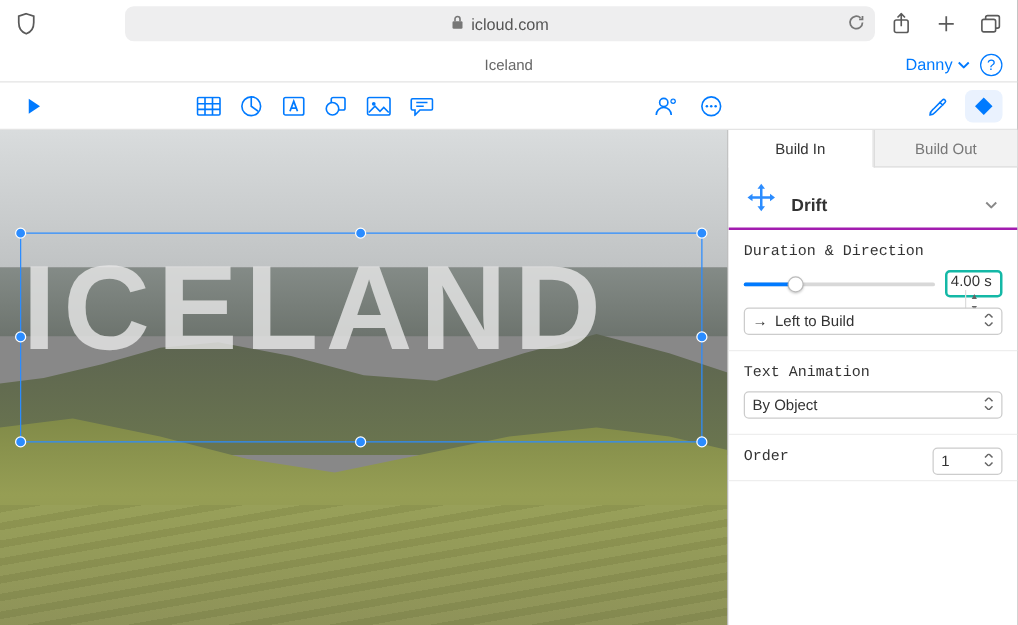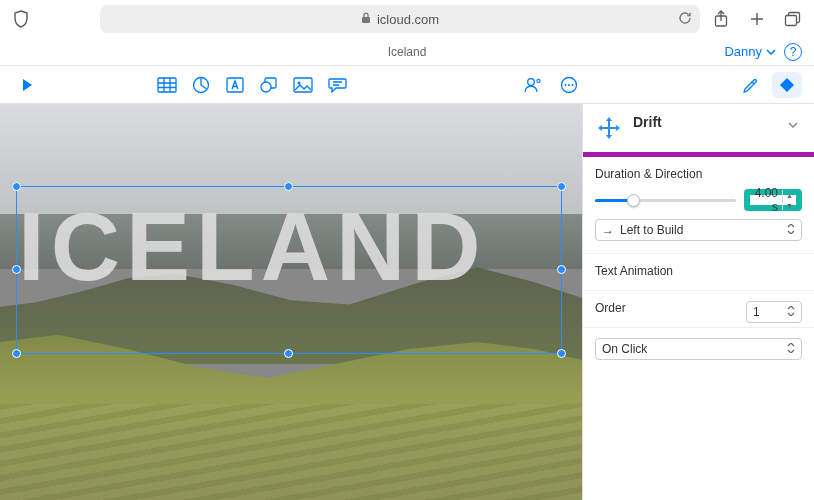--- a/index.html
+++ b/index.html
@@ -45,31 +45,31 @@
 .h-tl { left:-5px; top:-5px; } .h-tm { left: calc(50% - 5px); top:-5px; } .h-tr { right:-5px; top:-5px; }
 .h-ml { left:-5px; top: calc(50% - 5px);} .h-mr { right:-5px; top: calc(50% - 5px);}
 .h-bl { left:-5px; bottom:-5px; } .h-bm { left: calc(50% - 5px); bottom:-5px; } .h-br { right:-5px; bottom:-5px; }
 
 
 .inspector { width: 232px; border-left: 1px solid #e2e2e2; background: #fff; display: flex; flex-direction: column; }
 .tabs { display: flex; height: 30px; }
 .tab { flex:1; display:flex; align-items:center; justify-content:center; font-size:12px; color:#777; background:#f2f2f2; border-bottom:1px solid #ddd; cursor:pointer; }
 .tab.active { background:#fff; color:#333; font-weight:500; border-bottom:1px solid #fff; border-right:1px solid #ddd; }
 .tab:not(.active) { border-left:1px solid #ddd; }
-.effect-row { display:flex; align-items:flex-start; padding: 10px 12px; gap: 10px; border-bottom: 5px solid #a21caf; }
+.effect-row { display:flex; align-items:flex-end; padding: 10px 12px; gap: 10px; border-bottom: 2px solid #a21caf; }
 .effect-icon { width: 28px; height: 28px; }
 .effect-name { font-weight: 700; font-size: 14px; }
 .chev { margin-left:auto; color:#888; padding:2px 4px; cursor:pointer; }
 .section { padding: 10px 12px 4px; border-bottom: 1px solid #eee; }
-.section-title { font-size: 12px; color: #333; font-weight: 500; margin-bottom: 8px; }
+.section-title { font-size: 12px; color: #333; font-weight: 500; margin-bottom: 8px; font-family: Liberation Mono, monospace; }
 .row { display:flex; align-items:center; gap: 8px; margin-bottom: 8px; }
 .slider { flex:1; height: 3px; background: #d8d8d8; border-radius: 2px; position: relative; }
 .slider-fill { position:absolute; left:0; top:0; bottom:0; width:27%; background:#007aff; border-radius:2px; }
 .slider-thumb { position:absolute; left:27%; top:-5px; width:13px; height:13px; margin-left:-6px; background:#fff; border:1px solid #bbb; border-radius:50%; box-shadow:0 1px 2px rgba(0,0,0,0.2);}
-.num-field { width: 58px; height: 22px; border:6px solid #14b8a6; border-radius:4px; display:flex; align-items:center; }
+.num-field { width: 46px; height: 22px; border:2px solid #14b8a6; border-radius:4px; display:flex; align-items:center;flex-direction:column; }
 .num-field span { flex:1; text-align:right; padding-right:4px; font-size:12px;}
 .stepper { width:14px; display:flex; flex-direction:column; border-left:1px solid #ddd; }
 .stepper div { height:10px; font-size:7px; display:flex; align-items:center; justify-content:center; color:#666; }
 .select { height: 22px; border:1px solid #ccc; border-radius:4px; display:flex; align-items:center; padding: 0 6px; font-size:12px; background:#fff; cursor:pointer; width:100%; }
 .select .arrow { margin-left:auto; color:#666; }
 .select .pre { margin-right:6px; color:#333; }
 .order-row { display:flex; justify-content:space-between; }
 .order-sel { width: 56px; }
 </style>
 </head>
@@ -224,20 +224,24 @@
       <div class="handle h-tr"></div>
       <div class="handle h-ml"></div>
       <div class="handle h-mr"></div>
       <div class="handle h-bl"></div>
       <div class="handle h-bm"></div>
       <div class="handle h-br"></div>
     </div>
   </div>
 
   <div class="inspector">
+    <div class="tabs">
+      <div class="tab active">Build In</div>
+      <div class="tab">Build Out</div>
+    </div>
     <div class="effect-row">
       <div class="effect-icon">
         <svg width="28" height="28" viewBox="0 0 28 28" fill="none" stroke="#2b8cff" stroke-width="2">
             <path d="M14 6 V22 M6 14 H22"></path>
             <path d="M14 3 L11 7 H17 Z" fill="#2b8cff" stroke="none"></path>
             <path d="M14 25 L11 21 H17 Z" fill="#2b8cff" stroke="none"></path>
             <path d="M3 14 L7 11 V17 Z" fill="#2b8cff" stroke="none"></path>
             <path d="M25 14 L21 11 V17 Z" fill="#2b8cff" stroke="none"></path>
           </svg>
       </div>
@@ -272,42 +276,42 @@
             <svg width="8" height="10" viewBox="0 0 8 10">
                 <path d="M1 3 L4 0 L7 3 M1 7 L4 10 L7 7" fill="none" stroke="#666" stroke-width="1.2"></path>
               </svg>
           </span>
         </div>
       </div>
     </div>
 
     <div class="section">
       <div class="section-title">Text Animation</div>
+      <div class="row">
+        <div class="select">
+          <span>By Object</span>
+          <span class="arrow">
+            <svg width="8" height="10" viewBox="0 0 8 10">
+                <path d="M1 3 L4 0 L7 3 M1 7 L4 10 L7 7" fill="none" stroke="#666" stroke-width="1.2"></path>
+              </svg>
+          </span>
+        </div>
+      </div>
     </div>
 
     <div class="section">
       <div class="order-row">
         <div class="section-title" style="margin-bottom:0">Order</div>
         <div class="select order-sel">
           <span>1</span>
           <span class="arrow">
             <svg width="8" height="10" viewBox="0 0 8 10">
                 <path d="M1 3 L4 0 L7 3 M1 7 L4 10 L7 7" fill="none" stroke="#666" stroke-width="1.2"></path>
               </svg>
           </span>
         </div>
       </div>
     </div>
 
     <div class="section" style="border-bottom:none">
-      <div class="row">
-        <div class="select">
-          <span>On Click</span>
-          <span class="arrow">
-            <svg width="8" height="10" viewBox="0 0 8 10">
-                <path d="M1 3 L4 0 L7 3 M1 7 L4 10 L7 7" fill="none" stroke="#666" stroke-width="1.2"></path>
-              </svg>
-          </span>
-        </div>
-      </div>
     </div>
   </div>
 </div>
 
 </body></html>

